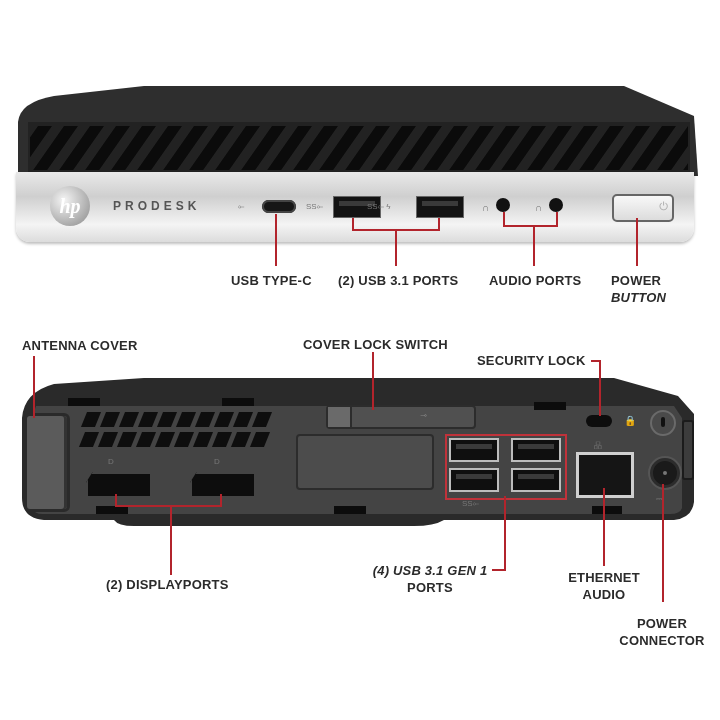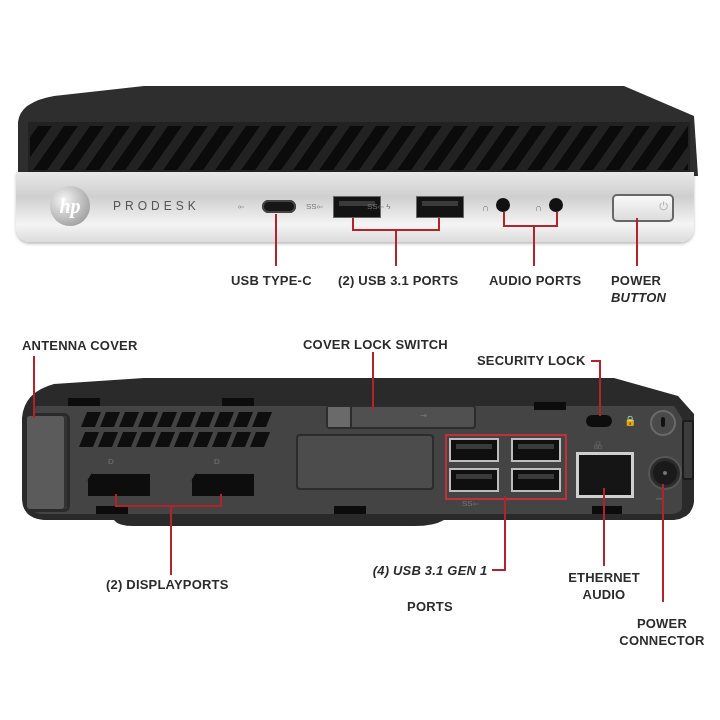--- a/index.html
+++ b/index.html
@@ -9,21 +9,21 @@
   .label.center { text-align: center; }
   .line { position: absolute; background: #b2242c; }
 
   
   .front-top { left: 14px; top: 86px; width: 690px; height: 90px; }
   .front-face { left: 16px; top: 172px; width: 678px; height: 70px; border-radius: 0 0 14px 14px;
     background: linear-gradient(180deg, #e9e9e9 0%, #cfcfcf 35%, #f4f4f4 75%, #dcdcdc 100%); box-shadow: 0 2px 3px rgba(0,0,0,0.25); }
   .hp-logo { left: 50px; top: 186px; width: 40px; height: 40px; border-radius: 50%;
     background: radial-gradient(circle at 35% 35%, #f5f5f5, #a9a9a9 70%, #8a8a8a);
     color: #ffffff; font-style: italic; font-weight: bold; font-size: 20px; text-align: center; line-height: 40px; font-family: "Liberation Serif", serif; }
-  .prodesk { left: 113px; top: 199px; font-size: 12px; letter-spacing: 4px; color: #555; font-weight: normal; }
+  .prodesk { left: 113px; top: 199px; font-size: 12px; letter-spacing: 4px; color: #555; font-weight: bold; }
   .usb-c { left: 262px; top: 200px; width: 34px; height: 13px; background: #161616; border-radius: 7px; box-shadow: inset 0 0 0 2px #444; }
   .usb-a { position: absolute; width: 46px; height: 20px; background: #131313; border: 1px solid #666; }
   .usb-a::after { content: ""; position: absolute; left: 5px; top: 4px; width: 36px; height: 5px; background: #3a3a3a; }
   .audio-jack { position: absolute; width: 14px; height: 14px; background: #111; border-radius: 50%; }
   .tiny-icon { position: absolute; font-size: 8px; color: #777; }
   .power-btn { left: 612px; top: 194px; width: 58px; height: 24px; border: 2px solid #666; border-radius: 5px; background: linear-gradient(180deg,#f8f8f8,#dcdcdc); }
   .power-btn span { position: absolute; right: 4px; top: 4px; font-size: 11px; color: #aaa; }
 
   
   .rear-body { left: 14px; top: 378px; width: 684px; height: 148px; }
@@ -178,18 +178,18 @@
   <div class="line" style="left:504px; top:496px; width:2px; height:74px;"></div>
   <div class="line" style="left:492px; top:569px; width:14px; height:2px;"></div>
   <div class="line" style="left:603px; top:488px; width:2px; height:78px;"></div>
   <div class="line" style="left:662px; top:484px; width:2px; height:118px;"></div>
 
   <div class="label" style="left:22px; top:338px;">ANTENNA COVER</div>
   <div class="label" style="left:303px; top:337px;">COVER LOCK SWITCH</div>
   <div class="label" style="left:477px; top:353px;">SECURITY LOCK</div>
   <div class="label" style="left:106px; top:577px;">(2) DISPLAYPORTS</div>
   <div class="label center" style="left:368px; top:563px; width:124px;font-style:italic;">(4) USB 3.1 GEN 1</div>
-  <div class="label center" style="left:368px; top:580px; width:124px;margin-top:19px;">PORTS</div>
+  <div class="label center" style="left:368px; top:580px; width:124px;">PORTS</div>
   <div class="label center" style="left:564px; top:570px; width:80px;">ETHERNET</div>
   <div class="label center" style="left:564px; top:587px; width:80px;">AUDIO</div>
   <div class="label center" style="left:612px; top:616px; width:100px;">POWER</div>
   <div class="label center" style="left:612px; top:633px; width:100px;">CONNECTOR</div>
 </div>
 
 </body></html>

